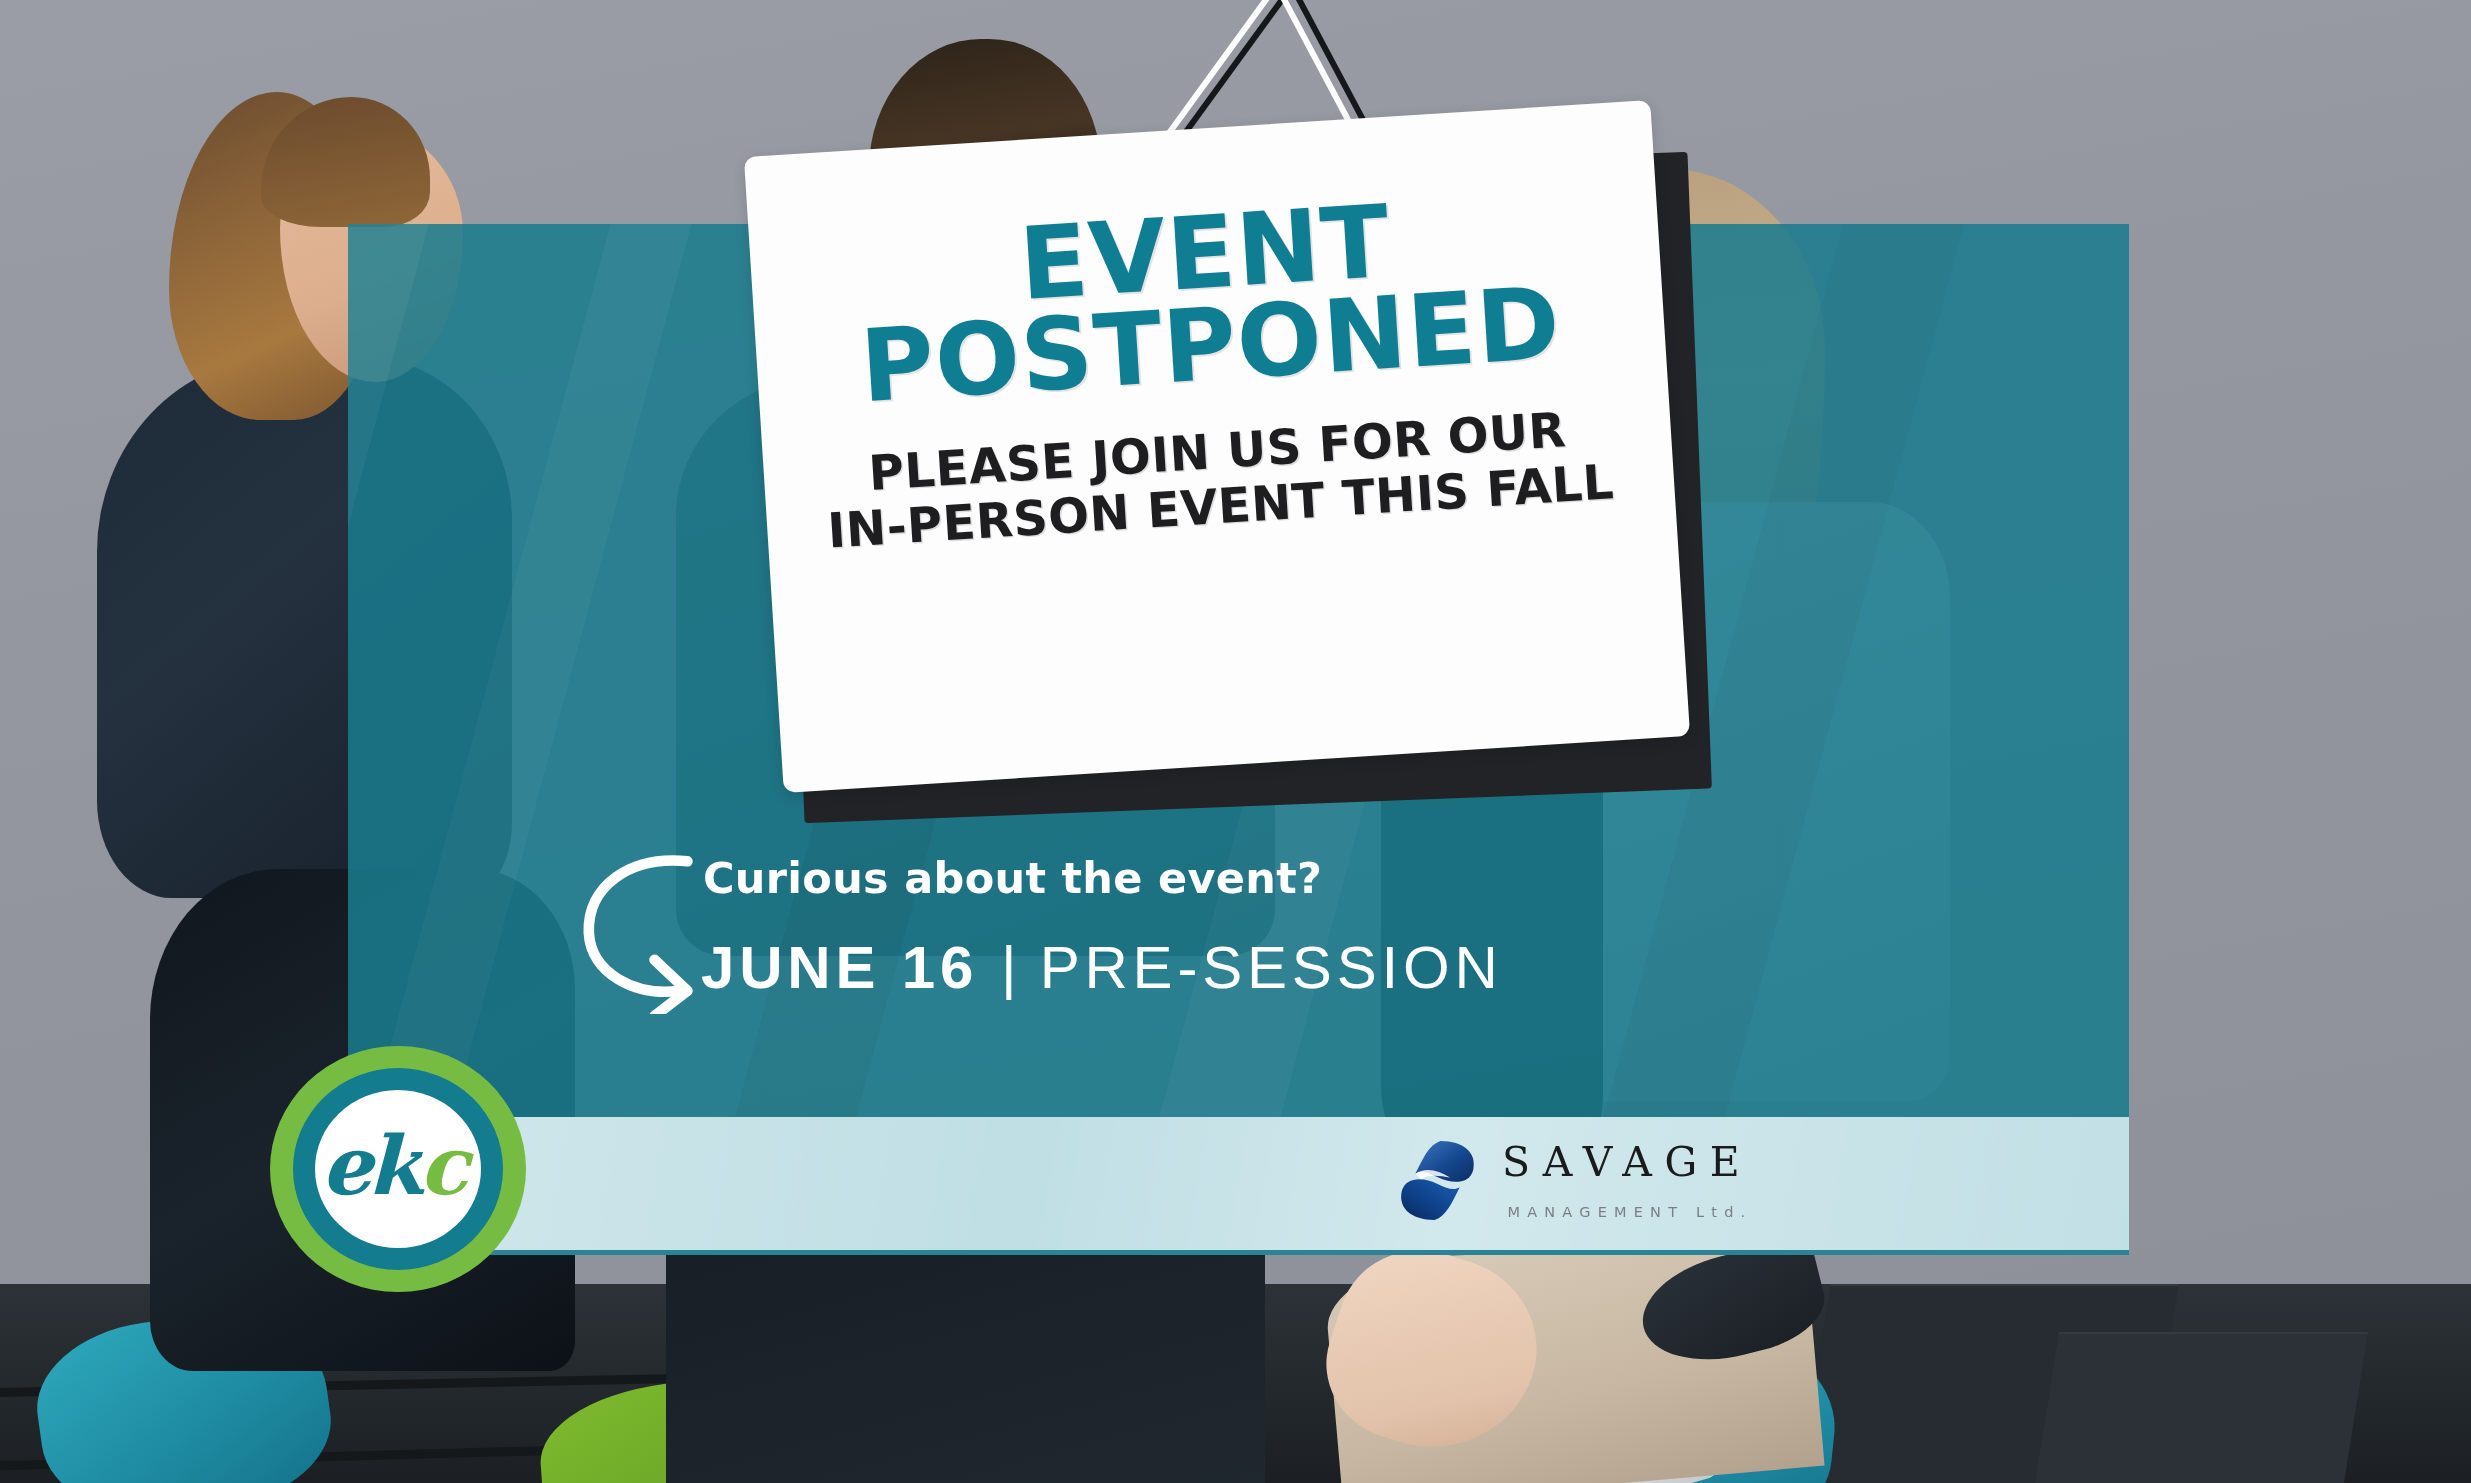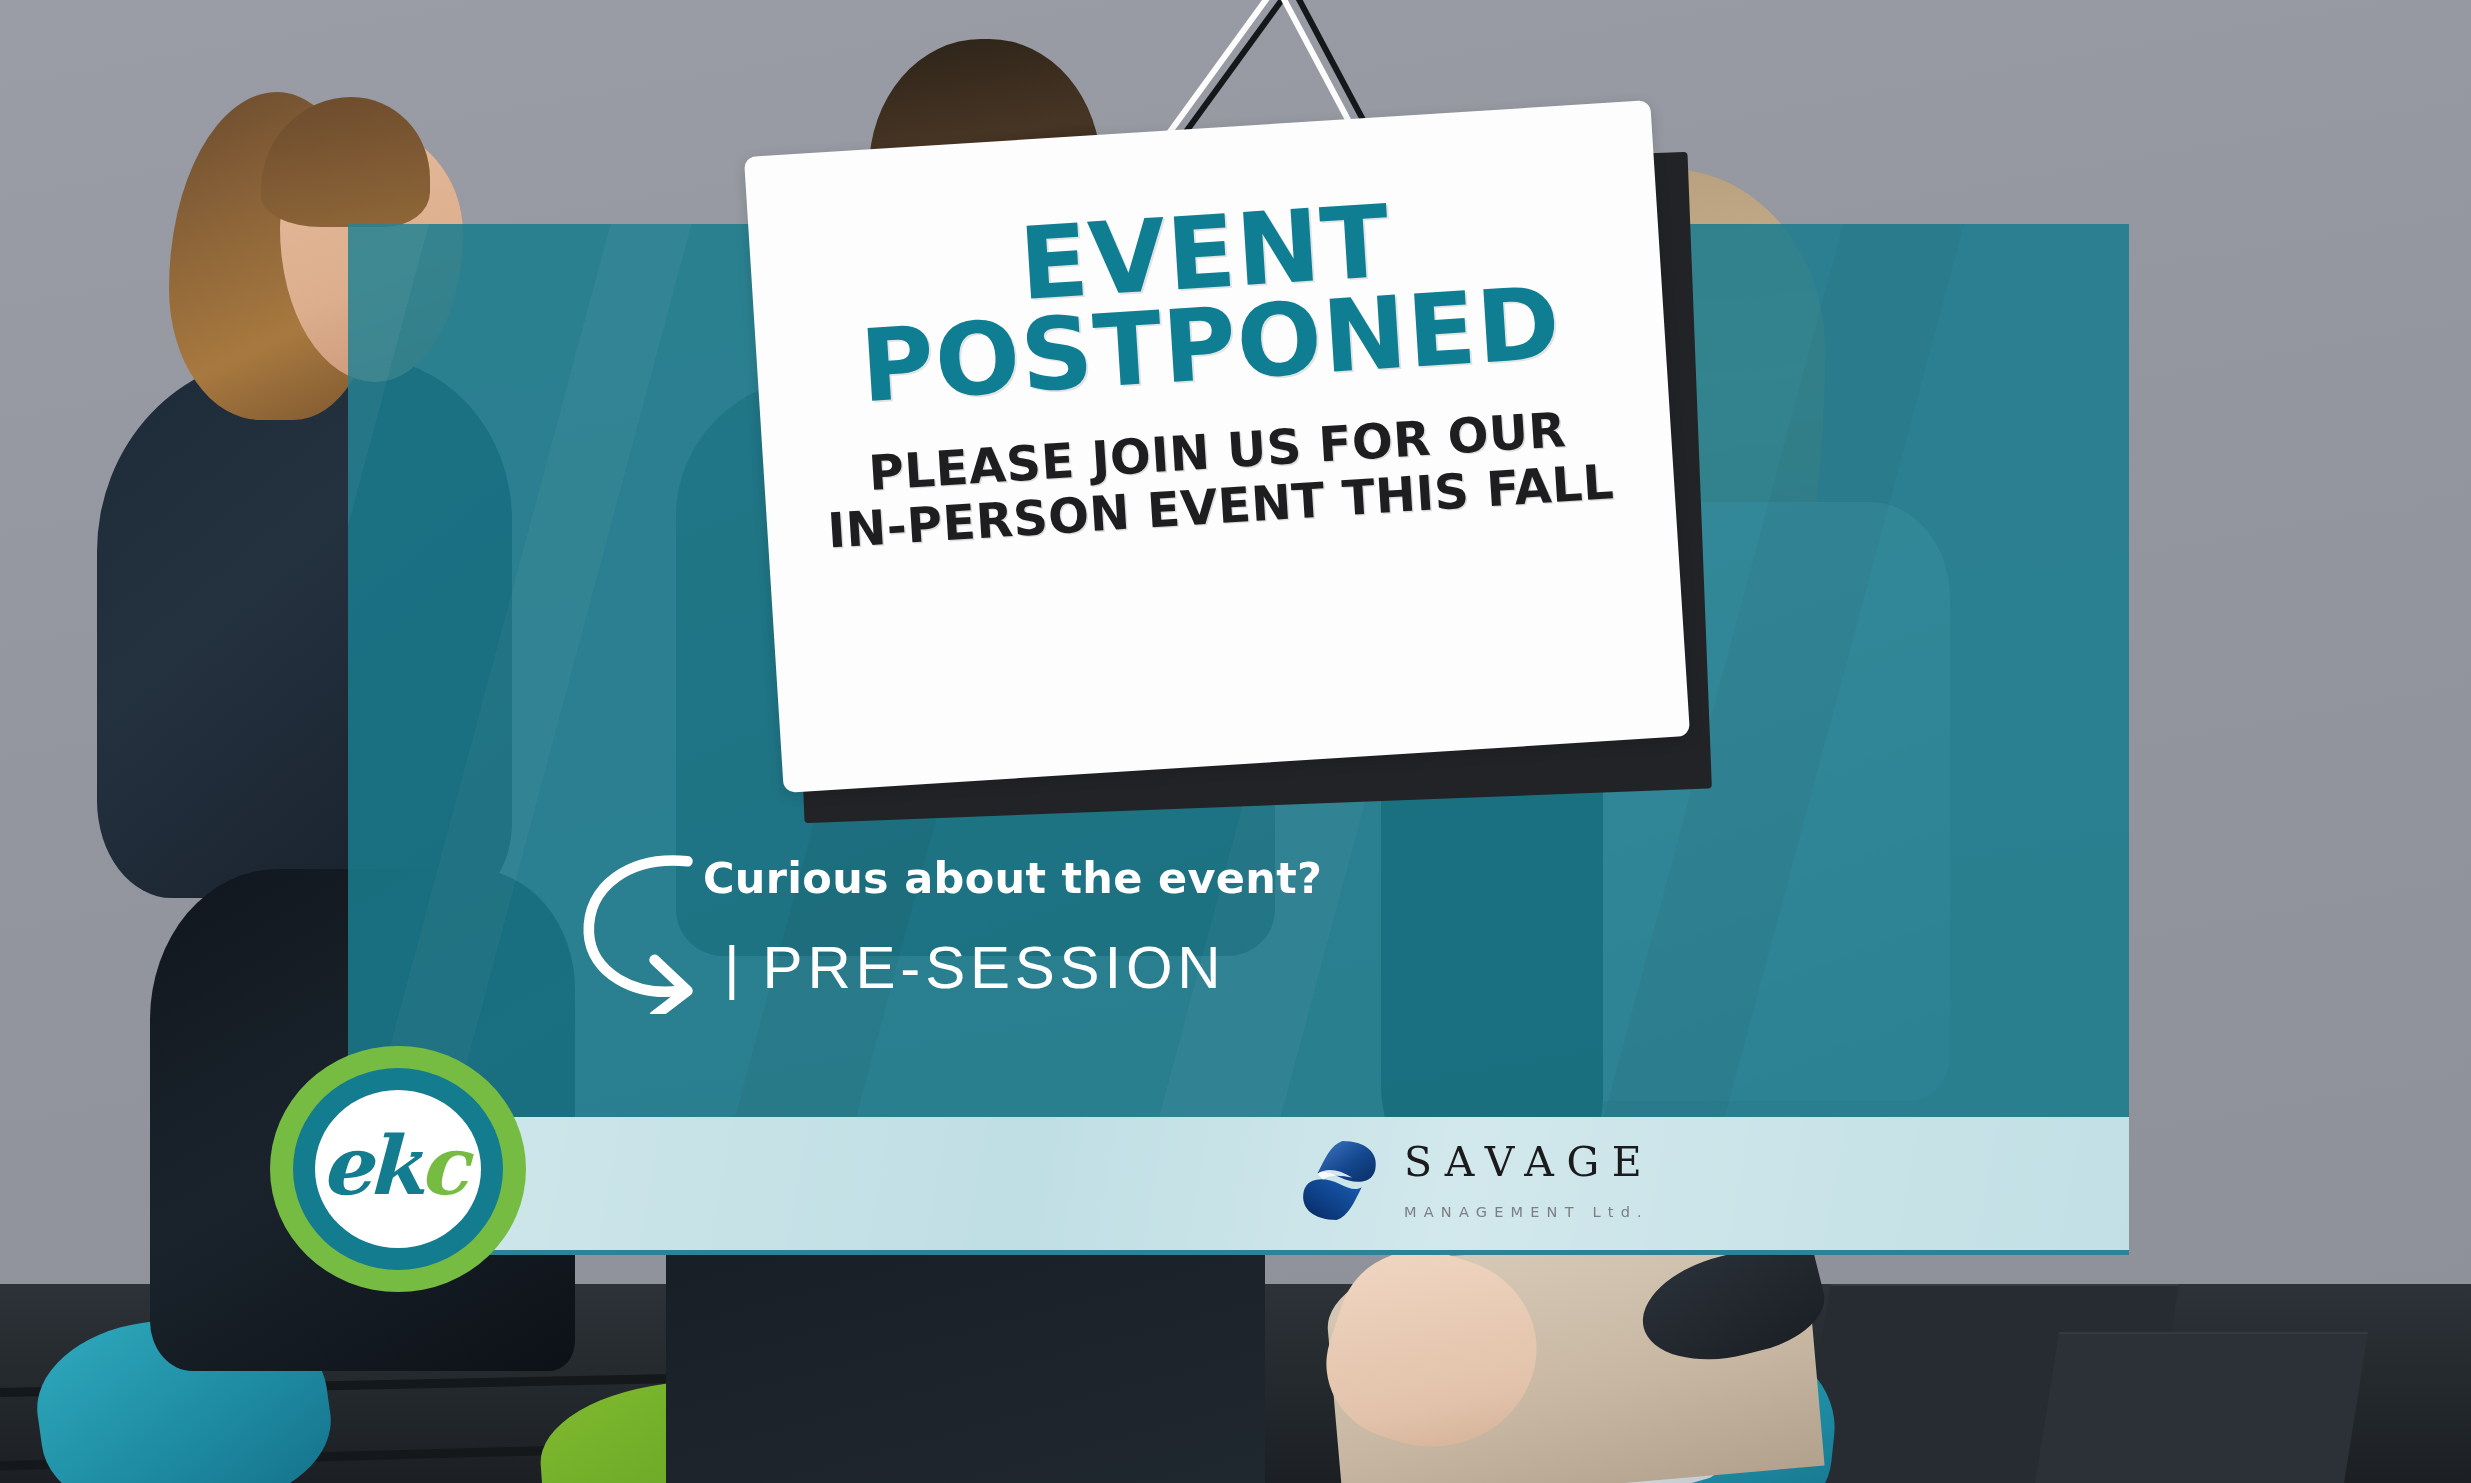--- a/index.html
+++ b/index.html
@@ -338,23 +338,24 @@
   .f4s {
     position: absolute;
     left: 708px; top: 1163px;
     font-family: "DejaVu Sans", sans-serif;
     font-size: 37px;
     color: #25292c;
     z-index: 7;
   }
   .savage {
     position: absolute;
-    left: 1298px; top: 1137px;
+    left: 1396px; top: 1137px;
     display: flex; align-items: center; gap: 23px;
     z-index: 7;
+    text-align: right;
   }
   .savage-mark { width: 83px; height: 87px; }
   .savage-txt { display: flex; flex-direction: column; }
   .savage-name {
     font-family: "DejaVu Serif", serif;
     font-size: 41px;
     color: #1b1b1d;
     letter-spacing: 12.6px;
     line-height: 1;
   }
@@ -430,20 +431,21 @@
   <div class="details">
 
     <svg class="curved-arrow" viewBox="0 0 130 180">
       <path d="M112 22 C 52 16, 8 48, 10 96 C 12 138, 58 162, 104 156" fill="none" stroke="#ffffff" stroke-width="11" stroke-linecap="round"></path>
       <polyline points="78,124 112,156 78,182" fill="none" stroke="#ffffff" stroke-width="11" stroke-linecap="round" stroke-linejoin="round"></polyline>
     </svg>
 
     <div class="detail-q">Curious about the event?</div>
 
     <div class="detail-line">
+      <span class="dl-date">JUNE 16</span>
       <span class="dl-pipe">|</span>
       <span class="dl-session">PRE-SESSION</span>
     </div>
   </div>
 
   <div class="footer-bar"></div>
 
   <div class="ekc">
     <div class="ekc-mid">
       <div class="ekc-core">

